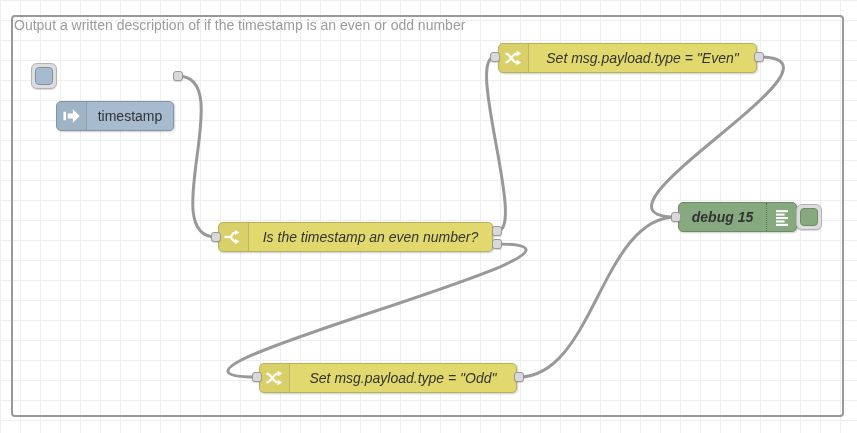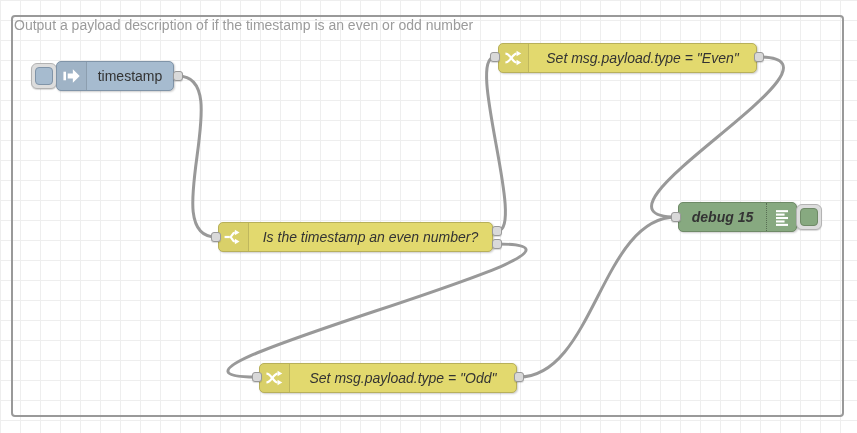--- a/index.html
+++ b/index.html
@@ -32,21 +32,21 @@
   }
 
   svg.wires{position:absolute;left:0;top:0;width:857px;height:433px;}
   .wire{fill:none;stroke:var(--wire);stroke-width:3px;}
 
   .node{
     position:absolute;height:30px;display:flex;align-items:stretch;
     border-radius:5px;border:1px solid rgba(0,0,0,0.35);
     box-shadow:1px 1px 2px rgba(0,0,0,0.2);
   }
-  .node-inject{background:var(--inject);border-color:#8094a8;}
+  .node-inject{background:var(--inject);border-color:#8094a8;margin-top:40px;}
   .node-func{background:var(--func);border-color:#b8b05a;}
   .node-debug{background:var(--debug-green);border-color:#6f8a67;font-weight:bold;}
 
   .icon-region{
     width:30px;flex:0 0 30px;display:flex;align-items:center;justify-content:center;
     background:rgba(0,0,0,0.04);
   }
   .icon-left{border-right:1px solid rgba(0,0,0,0.12);border-radius:4px 0 0 4px;}
   .icon-right{border-left:1px dotted rgba(0,0,0,0.35);border-radius:0 4px 4px 0;background:transparent;}
 
@@ -75,21 +75,21 @@
   .inner-debug{background:var(--debug-green);border:1px solid #6f8a67;}
 
   .nicon{display:block;}
 </style>
 </head>
 <body>
 
 <div class="canvas">
 
   <div class="group-rect"></div>
-  <div class="group-label">Output a payload description of if the timestamp is an even or odd number</div>
+  <div class="group-label">Output a written description of if the timestamp is an even or odd number</div>
 
   <svg class="wires" xmlns="http://www.w3.org/2000/svg" viewBox="0 0 857 433">
     <path class="wire" d="M178,76 C238,76 156,237 216,237"></path>
     <path class="wire" d="M497,231 C527,231 465,57 495,57"></path>
     <path class="wire" d="M497,244 C657,244 97,377 257,377"></path>
     <path class="wire" d="M759,57 C869,57 566,217 676,217"></path>
     <path class="wire" d="M519,377 C594,377 601,217 676,217"></path>
   </svg>
 
   <div class="node-button" style="left:31px;top:63px;">

